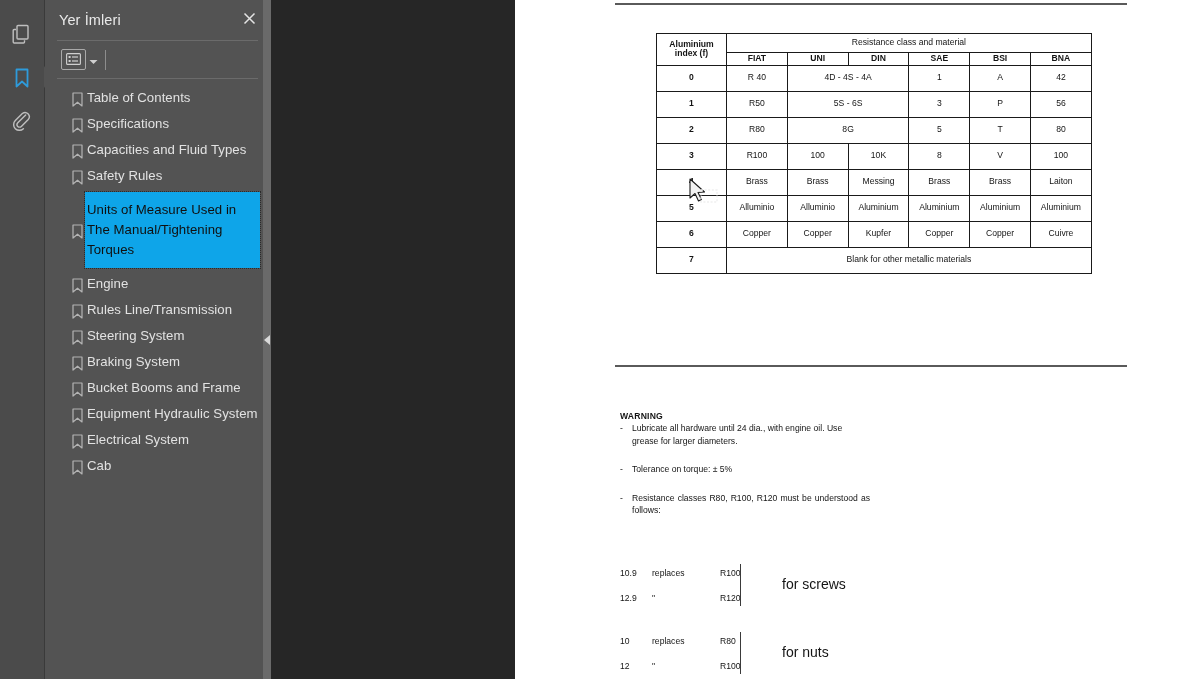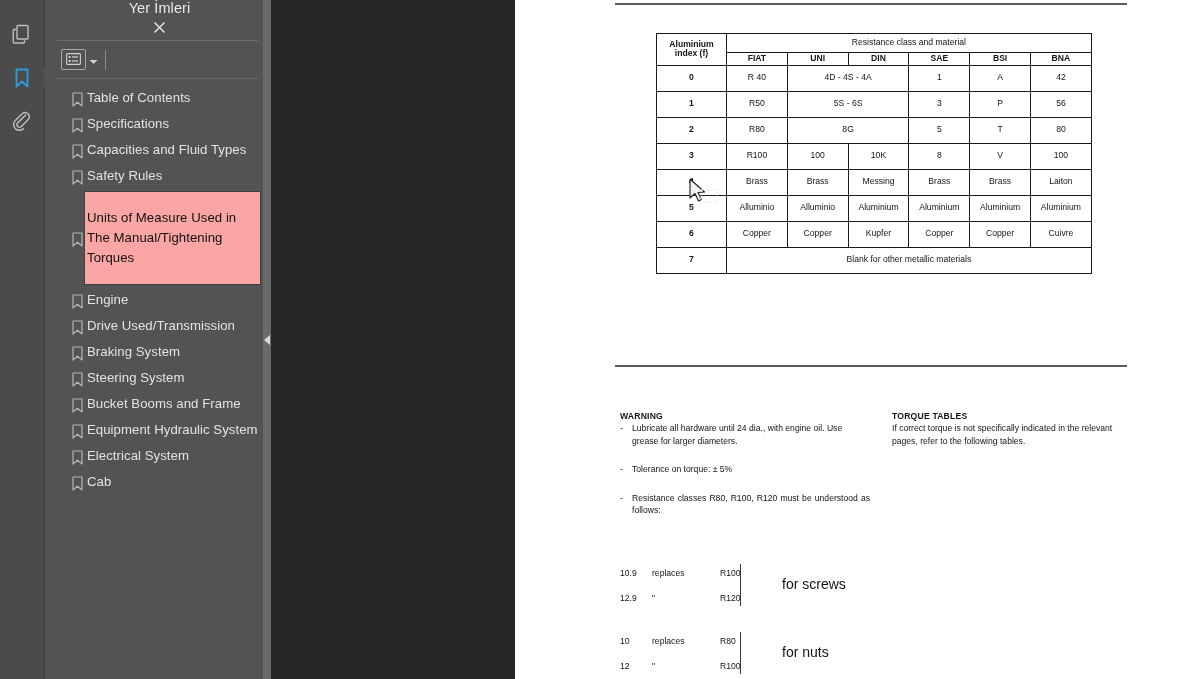--- a/index.html
+++ b/index.html
@@ -33,21 +33,20 @@
     width: 225px; height: 679px;
     background: #535353;
     flex: 0 0 225px;
     position: relative;
     color: #e6e6e6;
   }
   .panel-header {
     height: 40px;
     display: flex; align-items: center;
     padding: 0 10px 0 14px;
-    flex-direction: column;
   }
   .panel-title {
     font-size: 14.5px;
     color: #e9e9e9;
     flex: 1;
     letter-spacing: .1px;
   }
   .panel-close {
     width: 22px; height: 22px;
     display: flex; align-items: center; justify-content: center;
@@ -93,24 +92,24 @@
     padding-top: 2px;
     display: flex; justify-content: center;
   }
   .bm-label {
     font-size: 13.2px;
     line-height: 20px;
     color: #e2e2e2;
     letter-spacing: .05px;
   }
   .bm-item.selected .bm-label {
-    background: #fca5a5;
+    background: #0ea5e9;
     color: #101010;
     outline: 1px dotted #2b2b2b;
-    padding: 16px 2px;
+    padding: 8px 2px;
     margin-left: -2px;
   }
 
   
   .collapse-handle {
     position: absolute;
     left: 263px; top: 0;
     width: 8px; height: 679px;
     background: #6a6a6a;
     display: flex; align-items: center; justify-content: center;
@@ -355,37 +354,37 @@
             </svg>
           </span>
           <span class="bm-label">Engine</span>
         </div>
         <div class="bm-item">
           <span class="bm-ico">
             <svg width="11" height="15" viewBox="0 0 11 15">
               <path d="M1 1 H10 V14 L5.5 10.2 L1 14 Z" fill="none" stroke="#b4b4b4" stroke-width="1.2" stroke-linejoin="round"></path>
             </svg>
           </span>
-          <span class="bm-label">Drive Used/Transmission</span>
+          <span class="bm-label">Rules Line/Transmission</span>
+        </div>
+        <div class="bm-item">
+          <span class="bm-ico">
+            <svg width="11" height="15" viewBox="0 0 11 15">
+              <path d="M1 1 H10 V14 L5.5 10.2 L1 14 Z" fill="none" stroke="#b4b4b4" stroke-width="1.2" stroke-linejoin="round"></path>
+            </svg>
+          </span>
+          <span class="bm-label">Steering System</span>
         </div>
         <div class="bm-item">
           <span class="bm-ico">
             <svg width="11" height="15" viewBox="0 0 11 15">
               <path d="M1 1 H10 V14 L5.5 10.2 L1 14 Z" fill="none" stroke="#b4b4b4" stroke-width="1.2" stroke-linejoin="round"></path>
             </svg>
           </span>
           <span class="bm-label">Braking System</span>
-        </div>
-        <div class="bm-item">
-          <span class="bm-ico">
-            <svg width="11" height="15" viewBox="0 0 11 15">
-              <path d="M1 1 H10 V14 L5.5 10.2 L1 14 Z" fill="none" stroke="#b4b4b4" stroke-width="1.2" stroke-linejoin="round"></path>
-            </svg>
-          </span>
-          <span class="bm-label">Steering System</span>
         </div>
         <div class="bm-item">
           <span class="bm-ico">
             <svg width="11" height="15" viewBox="0 0 11 15">
               <path d="M1 1 H10 V14 L5.5 10.2 L1 14 Z" fill="none" stroke="#b4b4b4" stroke-width="1.2" stroke-linejoin="round"></path>
             </svg>
           </span>
           <span class="bm-label">Bucket Booms and Frame</span>
         </div>
         <div class="bm-item">
@@ -527,24 +526,20 @@
               <span class="dash">-</span>
               <span class="txt">Tolerance on torque: ± 5%</span>
             </div>
             <div class="bullet">
               <span class="dash">-</span>
               <span class="txt justified">Resistance  classes  R80,  R100,  R120  must  be understood as follows:</span>
             </div>
           </div>
       </div>
 
-      <div class="sec torque-block">
-        <h4>TORQUE TABLES</h4>
-        <div>If correct  torque is not  specifically indicated in the relevant pages, refer to the following tables.</div>
-      </div>
 
       <div class="repl" id="repl-root">
           <div class="repl-grp">
             <div class="repl-row">
               <span class="repl-a">10.9</span>
               <span class="repl-b">replaces</span>
               <span class="repl-c">R100</span>
             </div>
             <div class="repl-row">
               <span class="repl-a">12.9</span>

